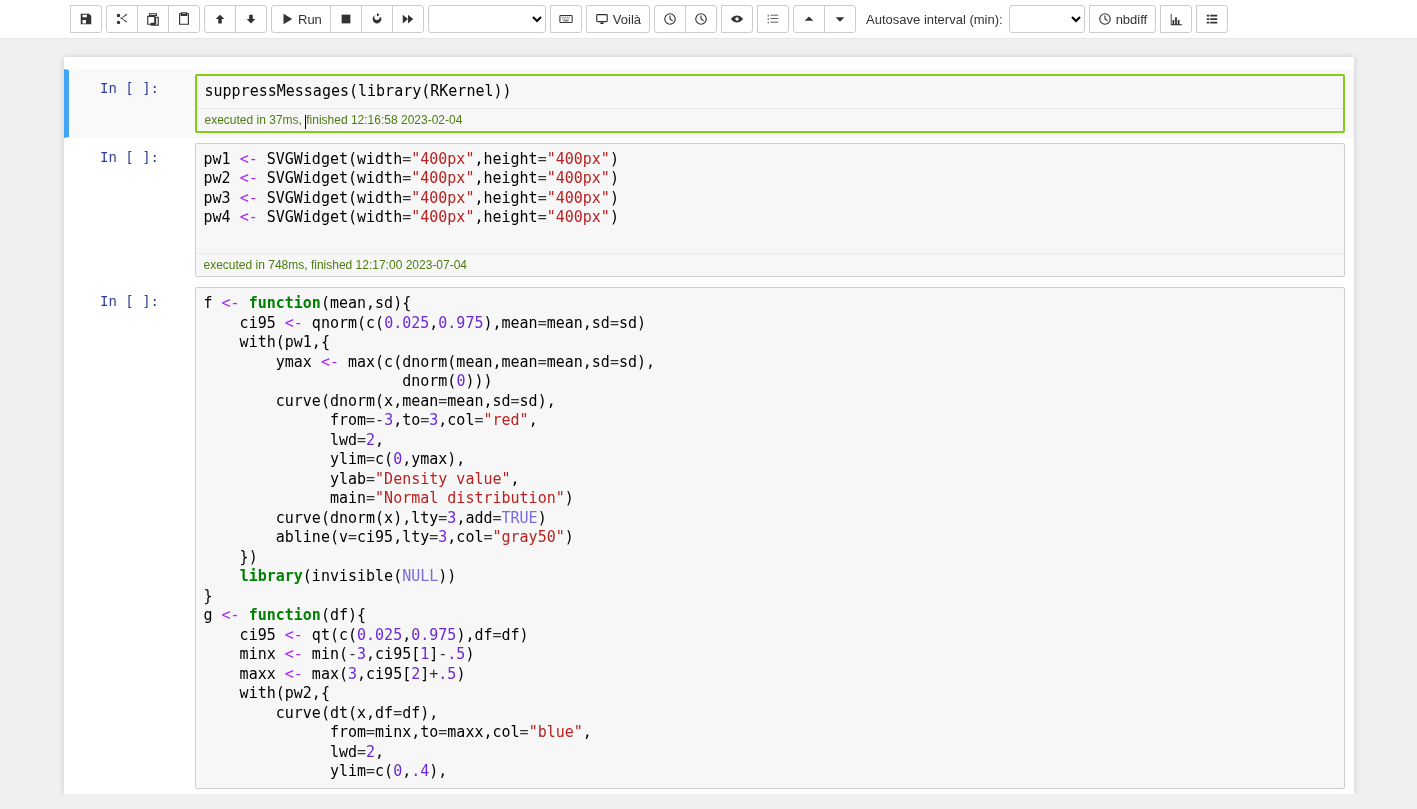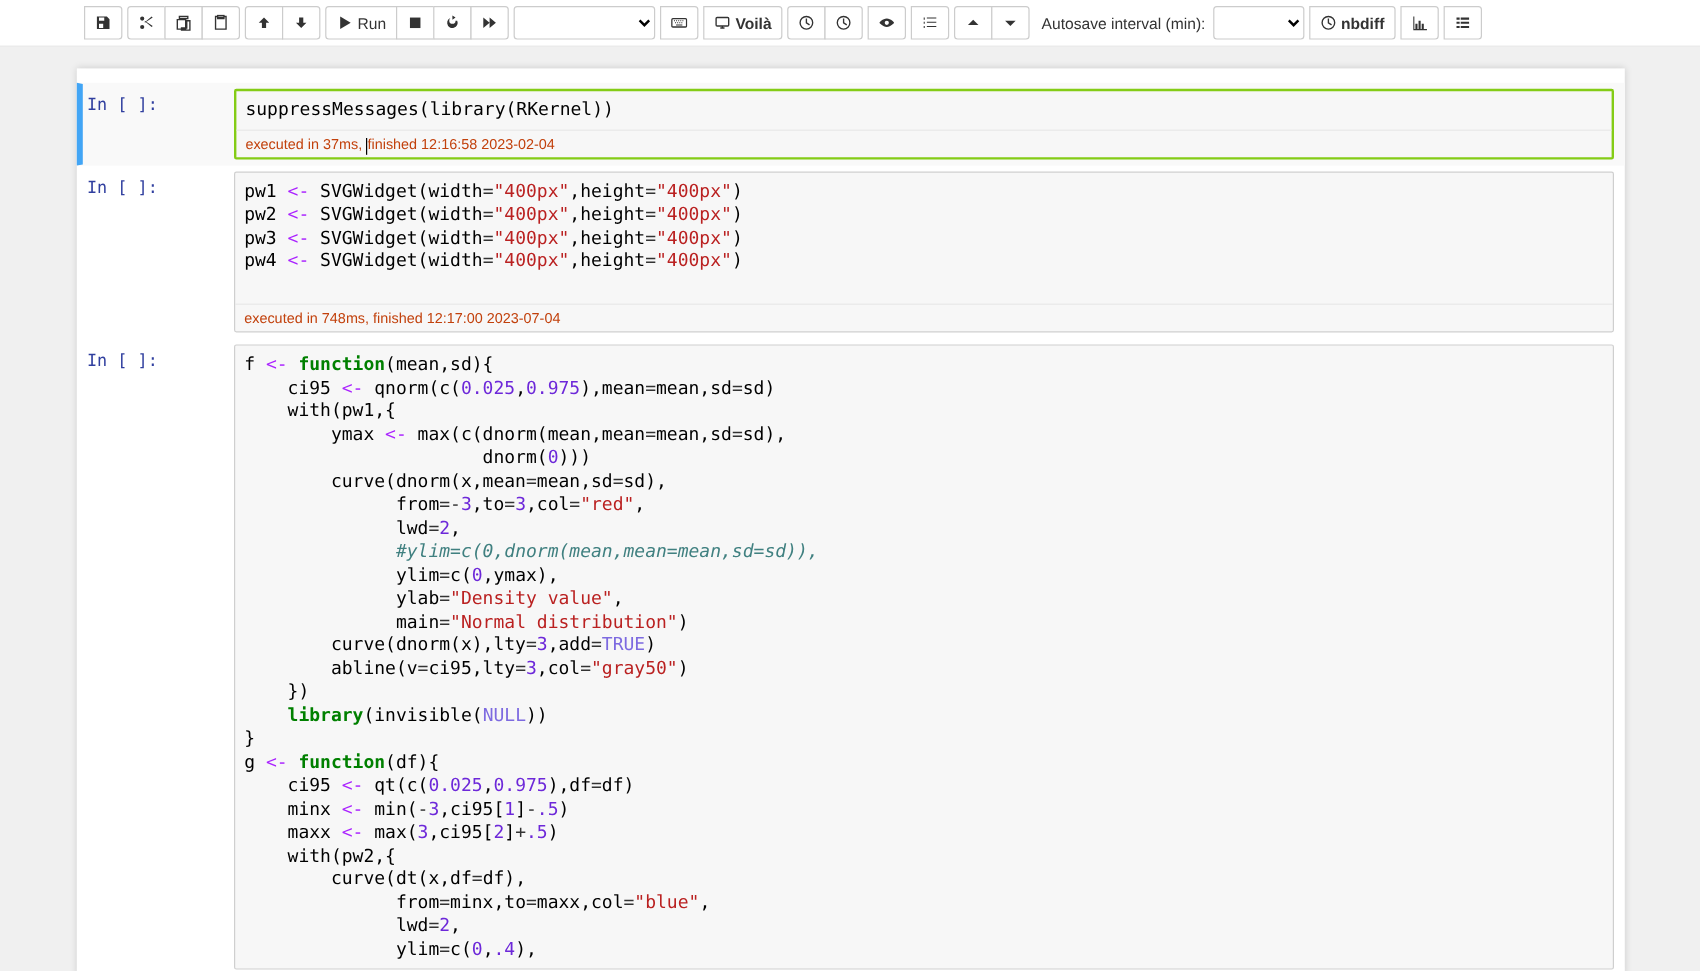--- a/index.html
+++ b/index.html
@@ -24,21 +24,21 @@
   display: inline-flex;
   align-items: center;
   justify-content: center;
   cursor: pointer;
   font-size: 13px;
   color: #333;
   border-radius: 3px;
 }
 .tb-group .tb-btn { border-radius: 0; margin-left: -1px; text-align: right; }
 .tb-group .tb-btn:first-child { border-radius: 3px 0 0 3px; margin-left: 0; }
-.tb-group .tb-btn:last-child { border-radius: 0 3px 3px 0; font-weight: bold; }
+.tb-group .tb-btn:last-child { border-radius: 0 3px 3px 0; }
 .tb-btn svg { width: 14px; height: 14px; fill: currentColor; }
 .tb-btn .lbl { margin-left: 4px; }
 .tb-select {
   border: 1px solid #ccc;
   height: 28px;
   padding: 13px 4px;
   background: #fff;
   font-size: 13px;
   border-radius: 3px;
 }
@@ -53,21 +53,21 @@
 }
 .cell {
   display: flex;
   padding: 4px 8px;
   border: 1px solid transparent;
 }
 .cell.selected { border-left: 5px solid #42A5F5; padding-left: 4px; background: #f9f9f9; }
 .cell.selected .input-area { border: 2px solid #84cc16; }
 .prompt {
   width: 122px;
-  text-align: left;
+  text-align: center;
   padding: 6px 8px 0 0;
   font-family: monospace;
   color: #303F9F;
   font-size: 14px;
   flex-shrink: 0;
 }
 .cell-body { flex: 1; min-width: 0; }
 .input-area {
   border: 1px solid #cfcfcf;
   border-radius: 2px;
@@ -77,21 +77,21 @@
   font-family: monospace;
   font-size: 15px;
   line-height: 1.3;
   padding: 6px 8px;
   white-space: pre;
   overflow-x: auto;
   color: #000;
 }
 .exec-info {
   font-size: 12px;
-  color: #c2410c;
+  color: #4d7c0f;
   padding: 4px 8px 4px 8px;
   border-top: 1px solid #e8e8e8;
 }
 
 
 .tok-op { color: #333; }
 .tok-assign { color: #AA22FF; }
 .tok-kw { color: #008000; font-weight: bold; }
 .tok-str { color: #BA2121; }
 .tok-num { color: #6d28d9; }
@@ -301,21 +301,20 @@
         <div class="cell-body">
           <div class="input-area">
             <div class="code">f <span class="tok-assign">&lt;-</span> <span class="tok-kw">function</span>(mean,sd){
     ci95 <span class="tok-assign">&lt;-</span> qnorm(c(<span class="tok-num">0.025</span>,<span class="tok-num">0.975</span>),mean<span class="tok-op">=</span>mean,sd<span class="tok-op">=</span>sd)
     with(pw1,{
         ymax <span class="tok-assign">&lt;-</span> max(c(dnorm(mean,mean<span class="tok-op">=</span>mean,sd<span class="tok-op">=</span>sd),
                       dnorm(<span class="tok-num">0</span>)))
         curve(dnorm(x,mean<span class="tok-op">=</span>mean,sd<span class="tok-op">=</span>sd),
               from<span class="tok-op">=-</span><span class="tok-num">3</span>,to<span class="tok-op">=</span><span class="tok-num">3</span>,col<span class="tok-op">=</span><span class="tok-str">"red"</span>,
               lwd<span class="tok-op">=</span><span class="tok-num">2</span>,
-              <span class="tok-comment">#ylim=c(0,dnorm(mean,mean=mean,sd=sd)),</span>
               ylim<span class="tok-op">=</span>c(<span class="tok-num">0</span>,ymax),
               ylab<span class="tok-op">=</span><span class="tok-str">"Density value"</span>,
               main<span class="tok-op">=</span><span class="tok-str">"Normal distribution"</span>)
         curve(dnorm(x),lty<span class="tok-op">=</span><span class="tok-num">3</span>,add<span class="tok-op">=</span><span class="tok-bool">TRUE</span>)
         abline(v<span class="tok-op">=</span>ci95,lty<span class="tok-op">=</span><span class="tok-num">3</span>,col<span class="tok-op">=</span><span class="tok-str">"gray50"</span>)
     })
     <span class="tok-kw">library</span>(invisible(<span class="tok-bool">NULL</span>))
 }
 g <span class="tok-assign">&lt;-</span> <span class="tok-kw">function</span>(df){
     ci95 <span class="tok-assign">&lt;-</span> qt(c(<span class="tok-num">0.025</span>,<span class="tok-num">0.975</span>),df<span class="tok-op">=</span>df)

